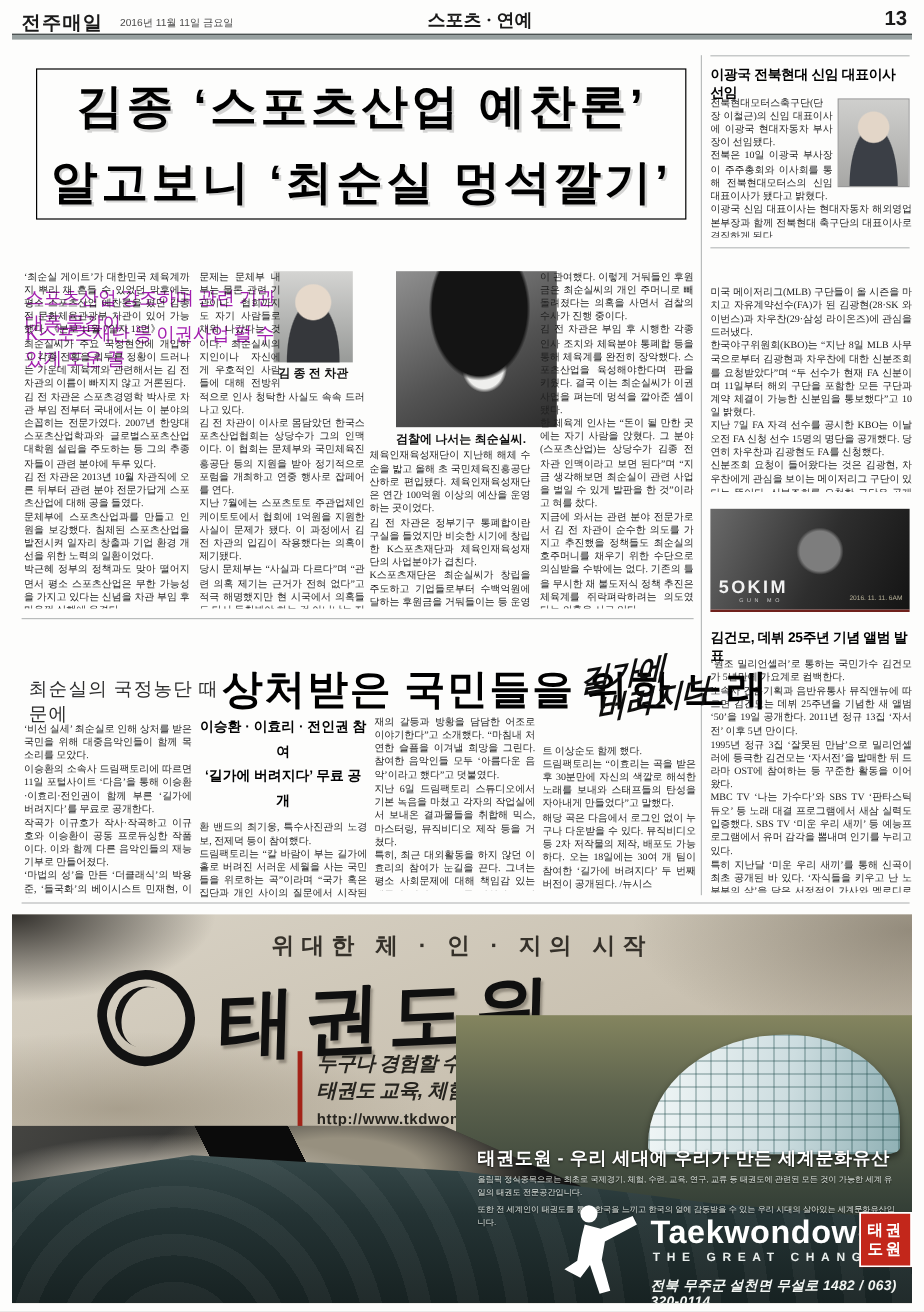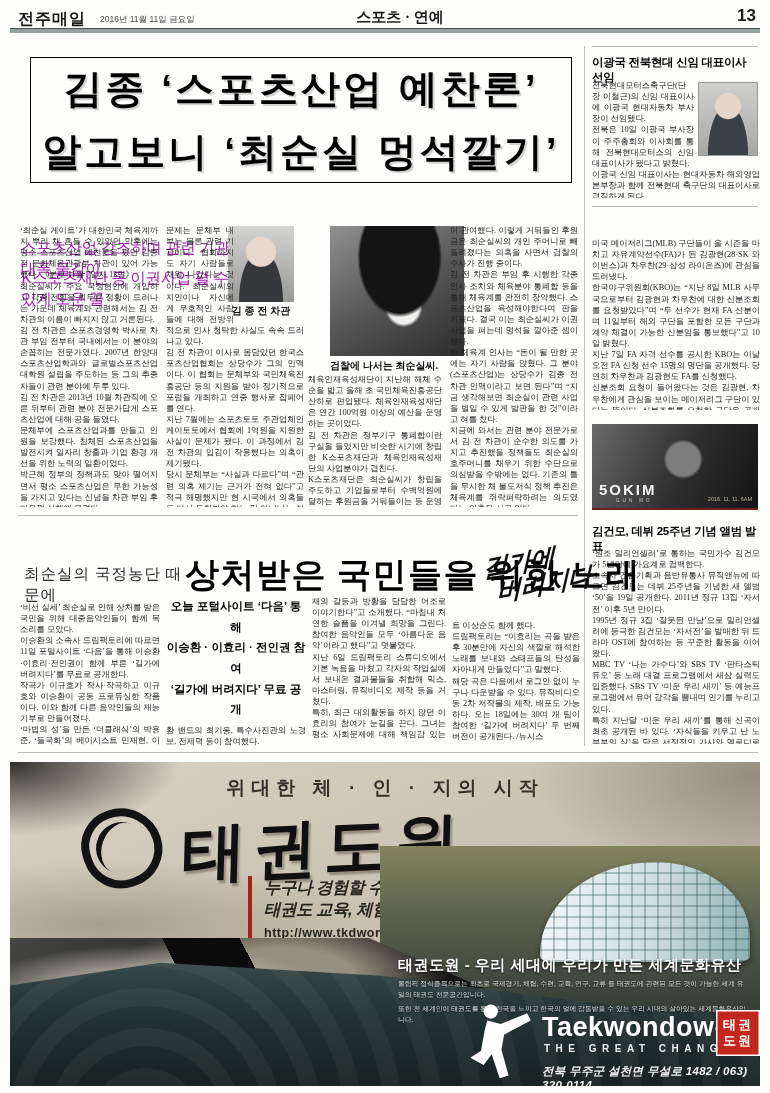--- a/index.html
+++ b/index.html
@@ -168,21 +168,20 @@
   <div class="abs callig" style="top:548px;left:482px;width:110px;">
     <div>길가에</div>
     <div style="padding-left:14px;">버려지다</div>
   </div>
 
   <div class="abs coltext" style="top:602px;left:20px;width:140px;height:146px;">‘비선 실세’ 최순실로 인해 상처를 받은 국민을 위해 대중음악인들이 함께 목소리를 모았다.
 이승환의 소속사 드림팩토리에 따르면 11일 포털사이트 ‘다음’을 통해 이승환·이효리·전인권이 함께 부른 ‘길가에 버려지다’를 무료로 공개한다.
 작곡가 이규호가 작사·작곡하고 이규호와 이승환이 공동 프로듀싱한 작품이다. 이와 함께 다른 음악인들의 재능기부로 만들어졌다.
 ‘마법의 성’을 만든 ‘더클래식’의 박용준, ‘들국화’의 베이시스트 민재현, 이승</div>
   <div class="abs" style="top:596px;left:166px;width:140px;height:152px;overflow:hidden;">
-    <div class="songsub">오늘 포털사이트 ‘다음’ 통해</div>
     <div class="songsub">이승환 · 이효리 · 전인권 참여</div>
     <div class="songsub" style="margin-bottom:5px;">‘길가에 버려지다’ 무료 공개</div>
     <div class="coltext">환 밴드의 최기웅, 특수사진관의 노경보, 전제덕 등이 참여했다.
 드림팩토리는 “칼 바람이 부는 길가에 홀로 버려진 서러운 세월을 사는 국민들을 위로하는 곡”이라며 “국가 혹은 집단과 개인 사이의 질문에서 시작된 노래로 현</div>
   </div>
   <div class="abs coltext" style="top:596px;left:312px;width:134px;height:146px;">재의 갈등과 방황을 담담한 어조로 이야기한다”고 소개했다. “마침내 처연한 슬픔을 이겨낼 희망을 그린다. 참여한 음악인들 모두 ‘아름다운 음악’이라고 했다”고 덧붙였다.
 지난 6일 드림팩토리 스튜디오에서 기본 녹음을 마쳤고 각자의 작업실에서 보내온 결과물들을 취합해 믹스, 마스터링, 뮤직비디오 제작 등을 거쳤다.
 특히, 최근 대외활동을 하지 않던 이효리의 참여가 눈길을 끈다. 그녀는 평소 사회문제에 대해 책임감 있는 행동과 발언으로 주목 받았다. 그녀의 남편인 기타리스</div>
   <div class="abs coltext" style="top:620px;left:452px;width:128px;height:128px;">트 이상순도 함께 했다.
 드림팩토리는 “이효리는 곡을 받은 후 30분만에 자신의 색깔로 해석한 노래를 보내와 스태프들의 탄성을 자아내게 만들었다”고 말했다.

